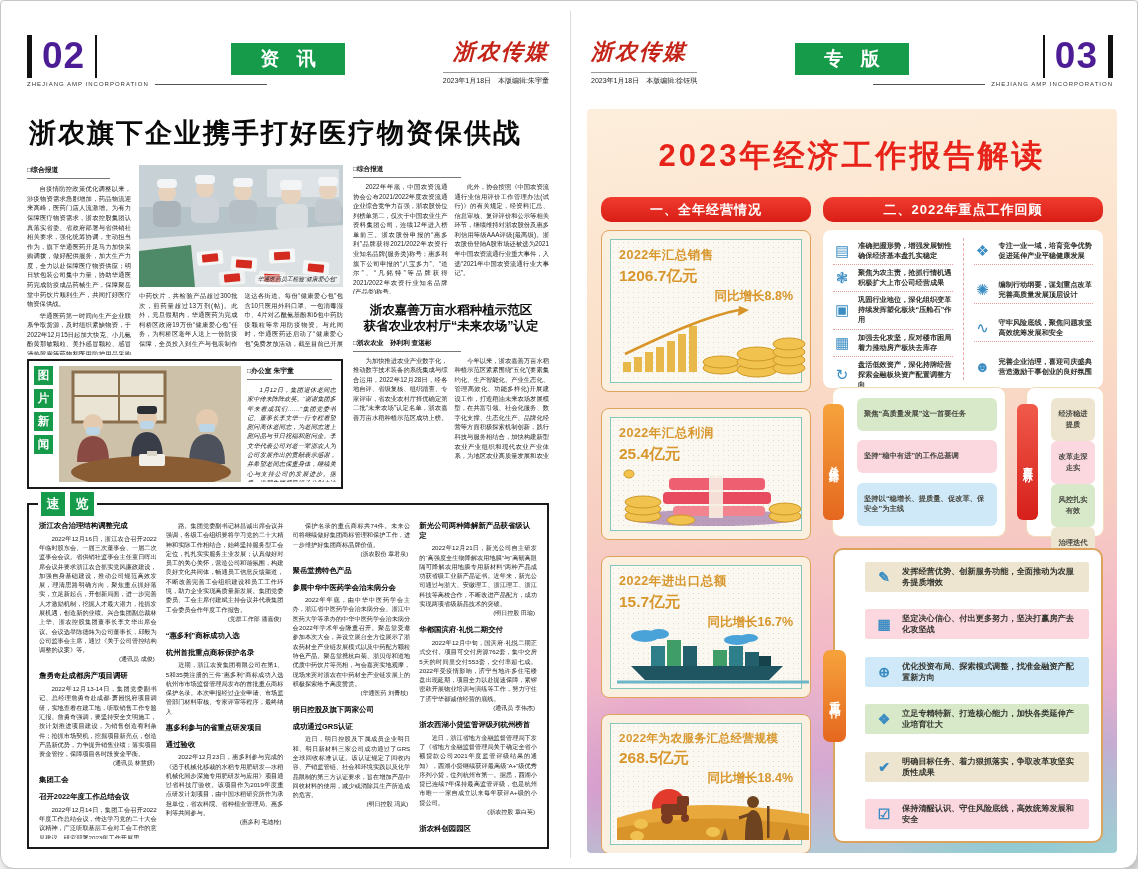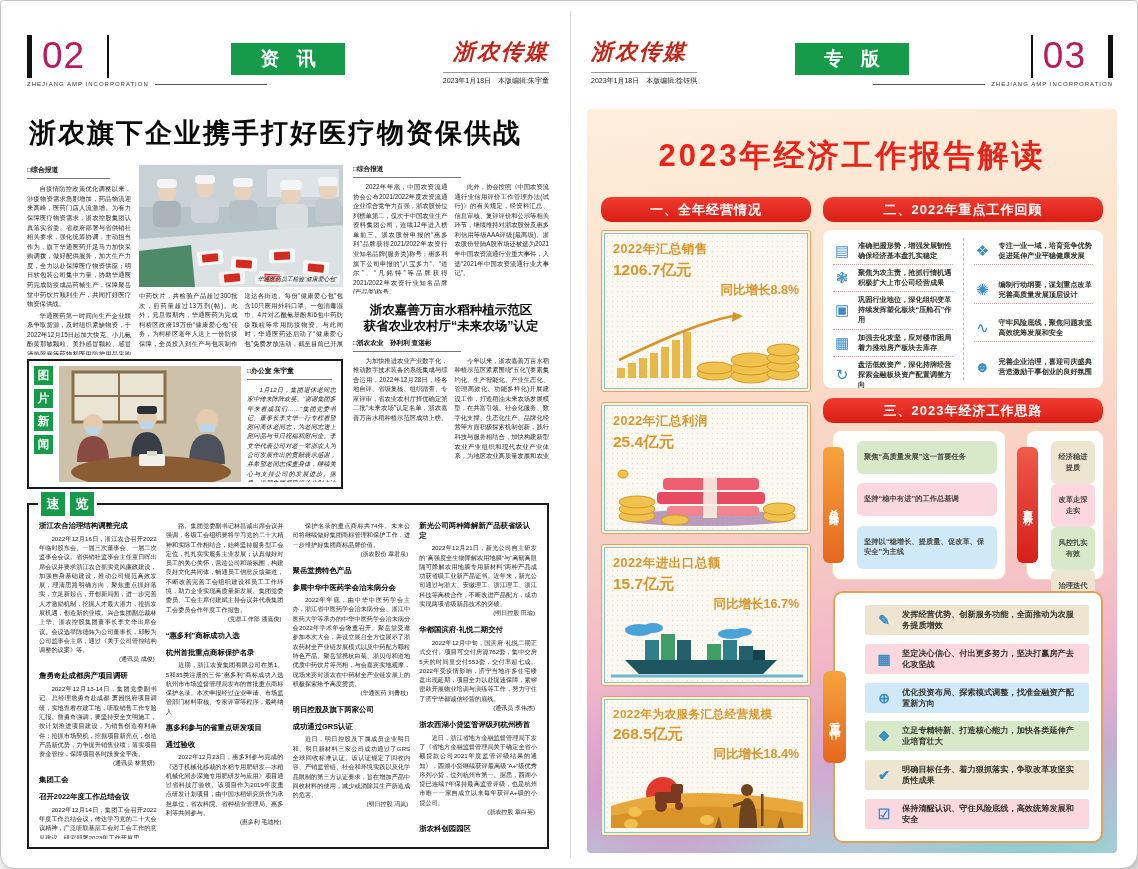--- a/index.html
+++ b/index.html
@@ -5,22 +5,22 @@
   html,body{margin:0;padding:0;background:#ffffff;font-family:"Liberation Sans",sans-serif;}
   .canvas{position:relative;width:1136px;height:867px;background:#fff;border:1px solid #c6c6c6;
           border-radius:4px 4px 16px 14px;box-shadow:4px 6px 14px rgba(0,0,0,.30);overflow:hidden;}
   .page{position:absolute;top:6px;width:558px;height:854px;background:#fff;}
   .page.left{left:8px;}
   .page.right{left:572px;}
   .pages-divider{position:absolute;left:569px;top:10px;bottom:10px;width:1px;background:#dcdcdc;}
 
   
   .ph{position:absolute;top:22px;left:18px;right:18px;height:76px;}
-  .pn{font-size:37px;font-weight:normal;line-height:1;letter-spacing:1px;color:#be185d;
-      border-left:5px solid #111;border-right:2px solid #111;padding:2px 22px 4px 10px;display:inline-block;}
+  .pn{font-size:37px;font-weight:bold;line-height:1;letter-spacing:1px;color:#4c1d95;
+      border-left:5px solid #111;border-right:2px solid #111;padding:2px 10px 4px 10px;display:inline-block;}
   .pn.mirror{border-left:2px solid #111;border-right:5px solid #111;}
   .org-row{display:flex;align-items:center;gap:6px;margin-top:3px;width:240px;}
   .org-row.r{justify-content:flex-end;}
   .org{font-size:6px;letter-spacing:1px;color:#333;white-space:nowrap;}
   .org-line{flex:1;border-top:1px solid #555;}
   .section-box{position:absolute;left:50%;transform:translateX(-50%);top:14px;width:108px;height:32px;
       background:#169b4a;color:#fff;font-size:19px;font-weight:bold;text-align:center;line-height:32px;letter-spacing:6px;padding-left:6px;}
   .masthead{font-size:22px;font-weight:bold;font-style:italic;color:#c42318;letter-spacing:2px;font-family:"DejaVu Serif","Liberation Serif",serif;}
   .date-ed{font-size:7px;color:#222;margin-top:5px;padding-top:3px;border-top:1px solid #999;}
   .mast-right{position:absolute;right:0;top:8px;text-align:right;}
@@ -83,21 +83,21 @@
       background:radial-gradient(circle,rgba(110,200,205,.6),rgba(110,200,205,0) 70%);}
   .poster-title{position:relative;z-index:2;margin:26px 0 0;text-align:center;font-size:31px;font-weight:900;
       color:#e8231a;letter-spacing:3px;}
   .poster-grid{position:absolute;z-index:2;left:14px;right:14px;top:88px;bottom:10px;display:flex;gap:12px;}
   .pcol-left{width:210px;}
   .pcol-right{flex:1;display:flex;flex-direction:column;}
   .banner{height:25px;background:linear-gradient(#f23c30,#d81d15);color:#fff;font-size:13px;font-weight:bold;
       text-align:center;line-height:25px;letter-spacing:1px;border-radius:10px;margin-bottom:8px;flex:none;}
 
   
-  .icard{border:1px solid #e0a35e;border-radius:3px;background:#fbefdf;padding:2px;box-sizing:border-box;margin-bottom:10px;}
+  .icard{border:1px solid #e0a35e;border-radius:8px;background:#fbefdf;padding:8px;box-sizing:border-box;margin-bottom:16px;}
   .icard-in{border:1px solid #85c6bd;height:100%;box-sizing:border-box;padding:7px 8px 4px;position:relative;
       background:#faf8f1;background-image:radial-gradient(circle,#e3ddc9 .6px,transparent .7px);background-size:5px 5px;}
   .c-t1{font-size:12.5px;font-weight:900;color:#d8962d;letter-spacing:.5px;}
   .c-t2{font-size:15.5px;font-weight:900;color:#d8962d;margin-top:2px;}
   .c-t3{font-size:12.5px;font-weight:900;color:#d8962d;text-align:right;margin-top:1px;}
   .c-art{position:absolute;left:6px;right:6px;bottom:4px;}
   .h1c{height:162px;} .h2c{height:132px;} .h3c{height:142px;} .h4c{height:140px;}
 
   
   .review-card{background:#fff;border-radius:8px;height:158px;box-sizing:border-box;padding:8px 10px;display:flex;gap:10px;flex:none;}
@@ -554,21 +554,20 @@
                 <div class="review-item">
                   <span class="rv-icon">☻</span>
                   <div class="rv-lines">
                     <div>完善企业治理，喜迎司庆盛典</div>
                     <div>营造激励干事创业的良好氛围</div>
                   </div>
                 </div>
               </div>
           </div>
 
-          <div class="banner" style="margin-top:10px">三、2023年经济工作思路</div>
           <div class="ideas-row" id="ideas-row">
               <div class="tabcard a">
                 <div class="vtab orange">总体思路</div>
                 <div class="pill bg-green">聚焦“高质量发展”这一首要任务</div>
                 <div class="pill bg-pink">坚持“稳中有进”的工作总基调</div>
                 <div class="pill bg-blue">坚持以“稳增长、提质量、促改革、保安全”为主线</div>
               </div>
               <div class="tabcard b">
                 <div class="vtab red">主要目标</div>
                 <div class="pill bg-tan">经济稳进提质</div>

